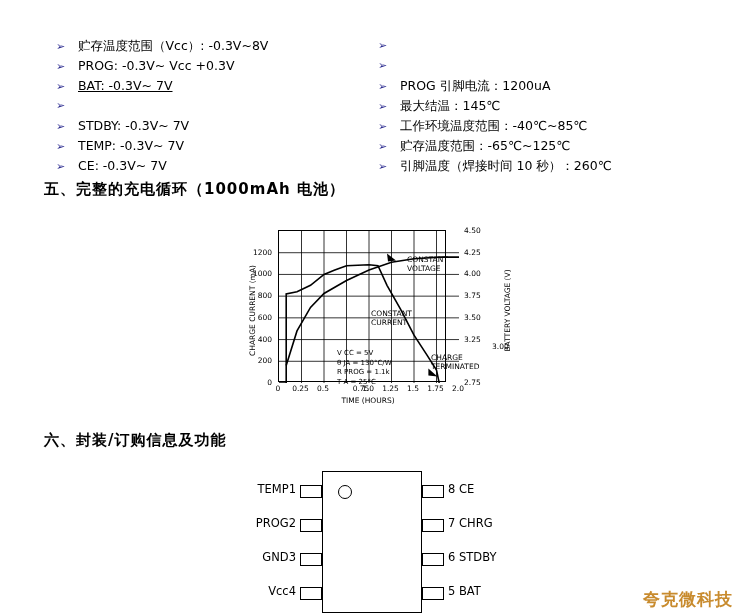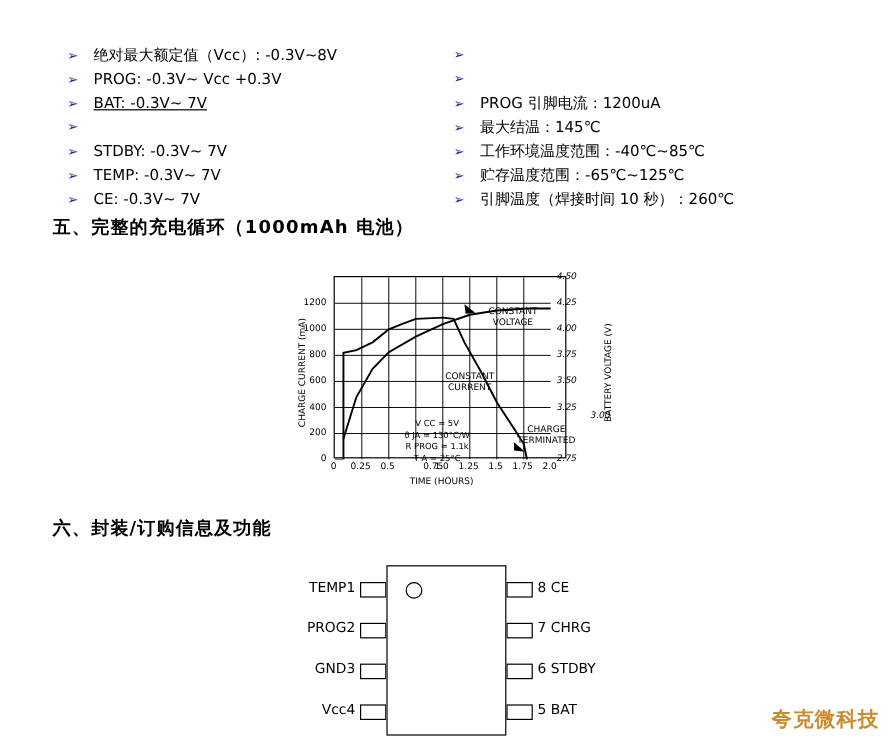--- a/index.html
+++ b/index.html
@@ -56,24 +56,23 @@
 
   
   #chart-wrap {
     position: absolute;
     left: 228px; top: 212px;
     width: 278px; height: 196px;
   }
   #plot {
     position: absolute;
     left: 50px; top: 18px;
-    width: 194px; height: 152px;
+    width: 168px; height: 152px;
     border: 1.4px solid #000;
     background: #fff;
-    text-align: center;
   }
 
   .tick-x {
     position: absolute;
     font-family: "DejaVu Sans", sans-serif;
     font-size: 7.5px;
     top: 172px;
     transform: translateX(-50%);
     white-space: nowrap;
   }
@@ -86,21 +85,20 @@
     white-space: nowrap;
     text-align: right;
   }
   .tick-yr {
     position: absolute;
     font-family: "DejaVu Sans", sans-serif;
     font-size: 7.5px;
     left: 236px;
     transform: translateY(-50%);
     white-space: nowrap;
-    font-style: italic;
   }
   .axis-label {
     position: absolute;
     font-family: "DejaVu Sans", sans-serif;
     font-size: 7.5px;
     white-space: nowrap;
   }
   #ylabel-left {
     left: -36px; top: 94px;
     transform: rotate(-90deg);
@@ -177,21 +175,21 @@
 </style>
 </head>
 <body>
 
 <div class="page">
 
 
   <div class="speclist" id="spec-left">
     <div class="spec-item">
       <span class="bullet">➢</span>
-      <span class="spec-text">绝对最大额定值（Vcc）:  -0.3V~8V</span>
+      <span class="spec-text">贮存温度范围（Vcc）:  -0.3V~8V</span>
     </div>
     <div class="spec-item">
       <span class="bullet">➢</span>
       <span class="spec-text">PROG:  -0.3V~ Vcc +0.3V</span>
     </div>
     <div class="spec-item">
       <span class="bullet">➢</span>
       <span class="spec-text underline">BAT:  -0.3V~ 7V</span>
     </div>
     <div class="spec-item">

